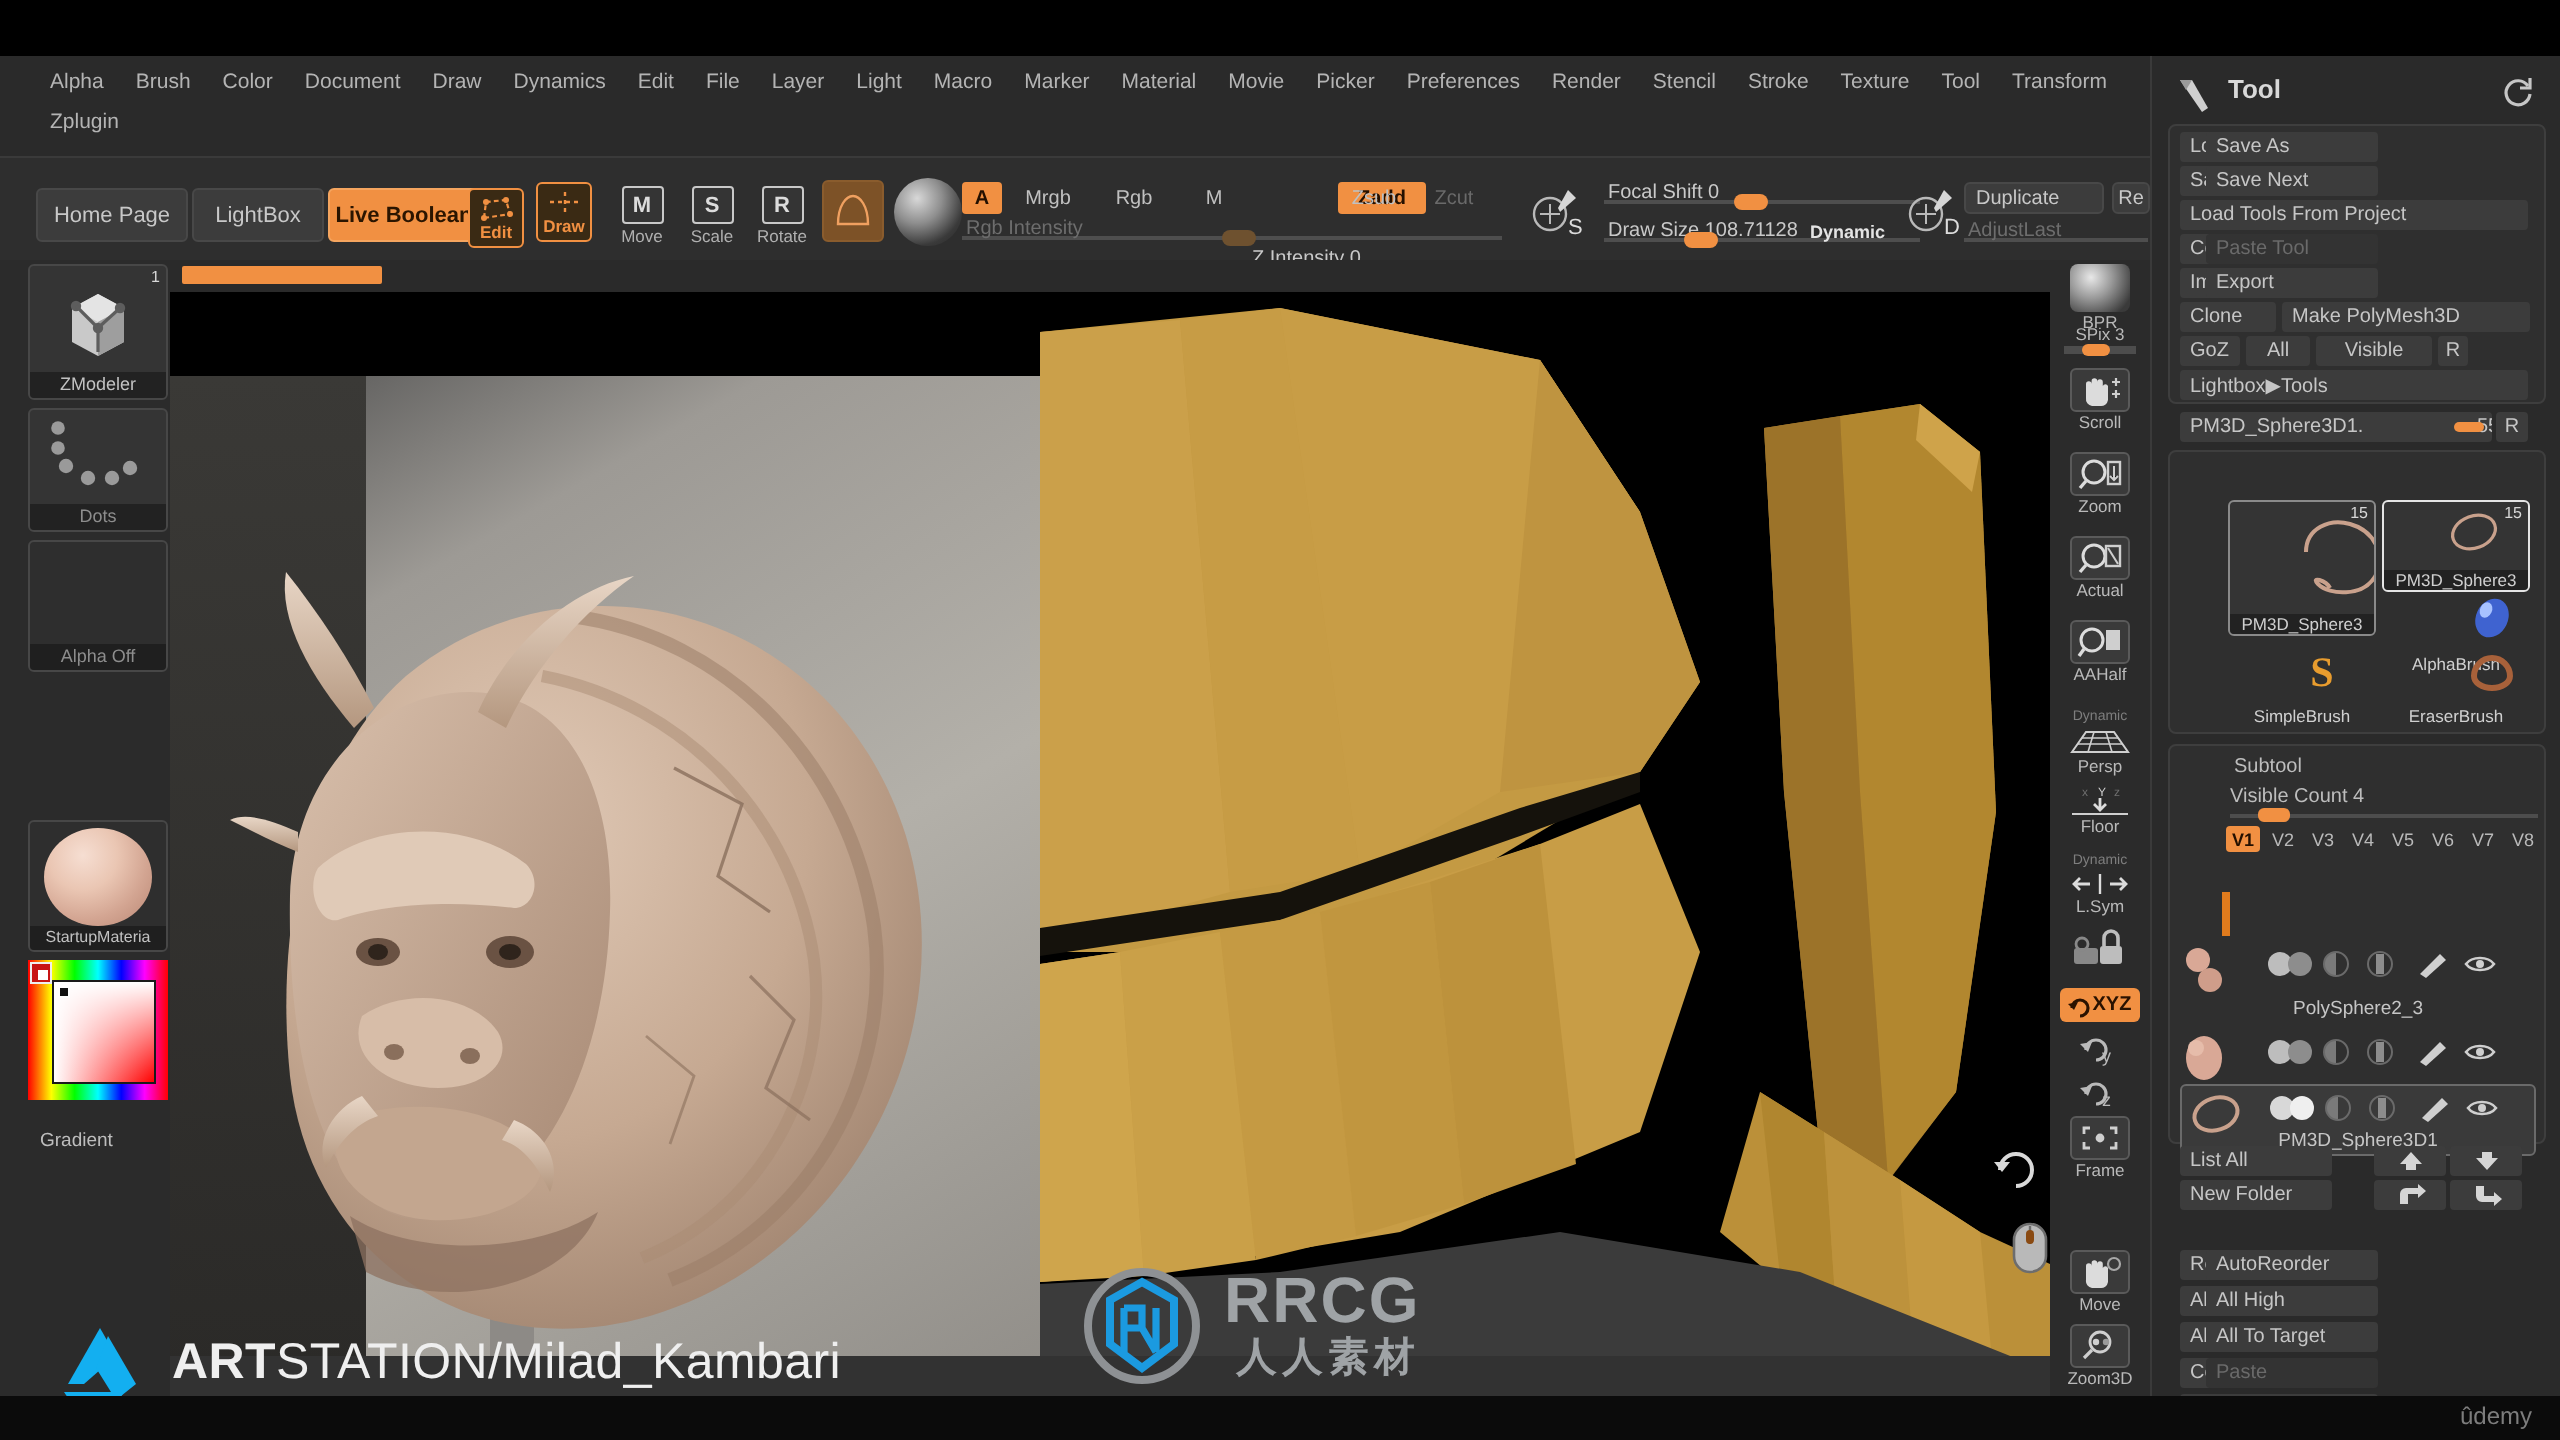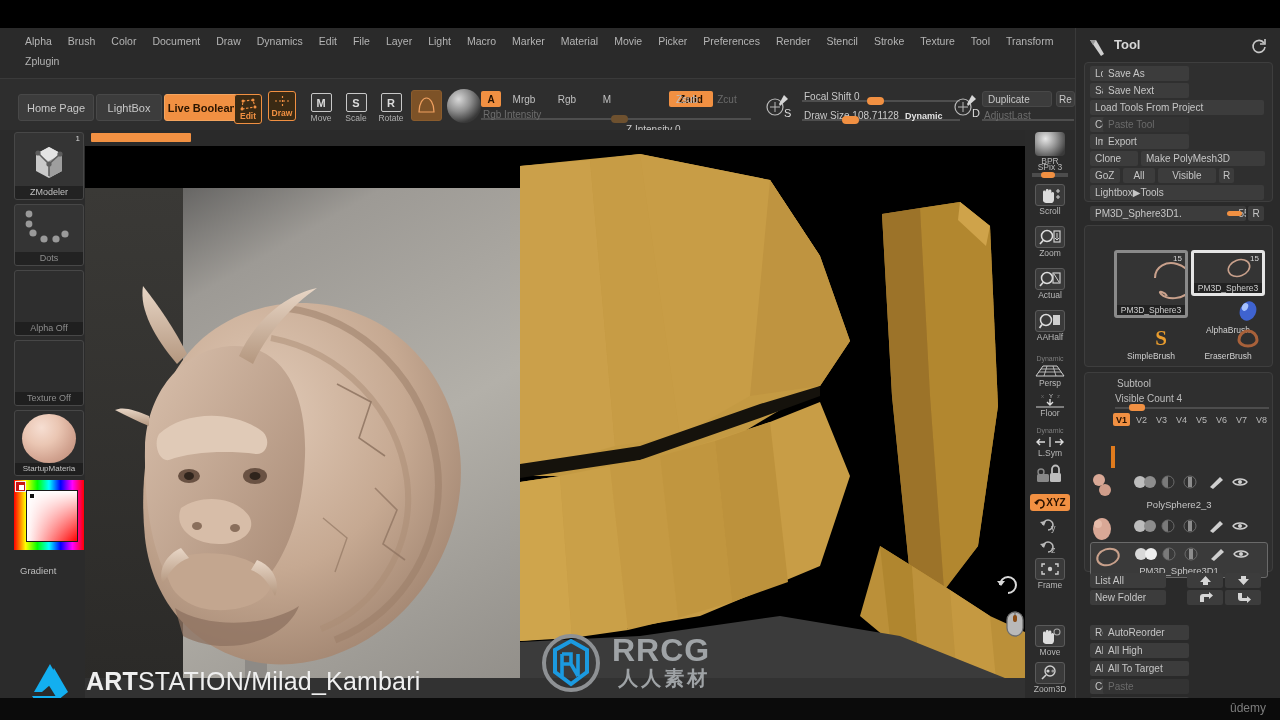--- a/index.html
+++ b/index.html
@@ -145,21 +145,21 @@
   }
   .tp-btn {
     position:absolute; height:15px; background:#3c3c3c; border-radius:2px;
     color:#c6c6c6; font-size:10px; display:flex; align-items:center;
     padding-left:5px; cursor:pointer; white-space:nowrap; overflow:hidden;
   }
   .tp-btn.dim { color:#6a6a6a; }
   .tp-btn.ctr { justify-content:center; padding-left:0; }
   .tp-label { position:absolute; font-size:10px; color:#bdbdbd; }
   .tp-thumb {
-    position:absolute; background:#343434; border:3px solid #e5e5e5; border-radius:3px;
+    position:absolute; background:#343434; border:1px solid #e5e5e5; border-radius:3px;
     cursor:pointer; overflow:hidden;padding-left:20px;
   }
   .tp-thumb .tcap {
     position:absolute; bottom:0; left:0; width:100%; text-align:center;
     font-size:8.5px; color:#d0d0d0; background:rgba(15,15,15,.5);
   }
   .st-row { position:absolute; left:14px; width:178px; height:28px; cursor:pointer; }
   .st-row.sel { background:#3a3a3a; border:1px solid #6a6a6a; border-radius:3px; }
   .st-name {
     position:absolute; width:100%; text-align:center; font-size:9.5px; color:#c6c6c6; bottom:-10px;
@@ -351,23 +351,20 @@
         <circle cx="36" cy="32" r="3.6" fill="#9a9a9a"></circle>
         <circle cx="45" cy="27" r="3.6" fill="#9a9a9a"></circle>
       </svg>
       <span class="cap dim">Dots</span>
     </div>
 
     <div class="shelf-tile" style="top:140px;height:66px;background:#2e2e2e;">
       <span class="cap dim">Alpha Off</span>
     </div>
 
-    <div class="shelf-tile" style="top:210px;height:66px;background:#2e2e2e;">
-      <span class="cap dim">Texture Off</span>
-    </div>
 
     <div class="shelf-tile" style="top:280px;height:66px;background:#2e2e2e;">
       <div style="width:54px;height:50px;margin:3px auto 0;
         background:radial-gradient(circle at 36% 28%, #f6ded2 0%, #eac6b3 35%, #d3a592 65%, #b88572 100%);
         border-radius:50%;"></div>
       <span class="cap" style="font-size:8px;">StartupMateria</span>
     </div>
 
     <div style="position:absolute;left:14px;top:350px;width:70px;height:70px;
       background:linear-gradient(to right,#ff0000,#ffff00,#00ff00,#00ffff,#0000ff,#ff00ff,#ff0000);">

